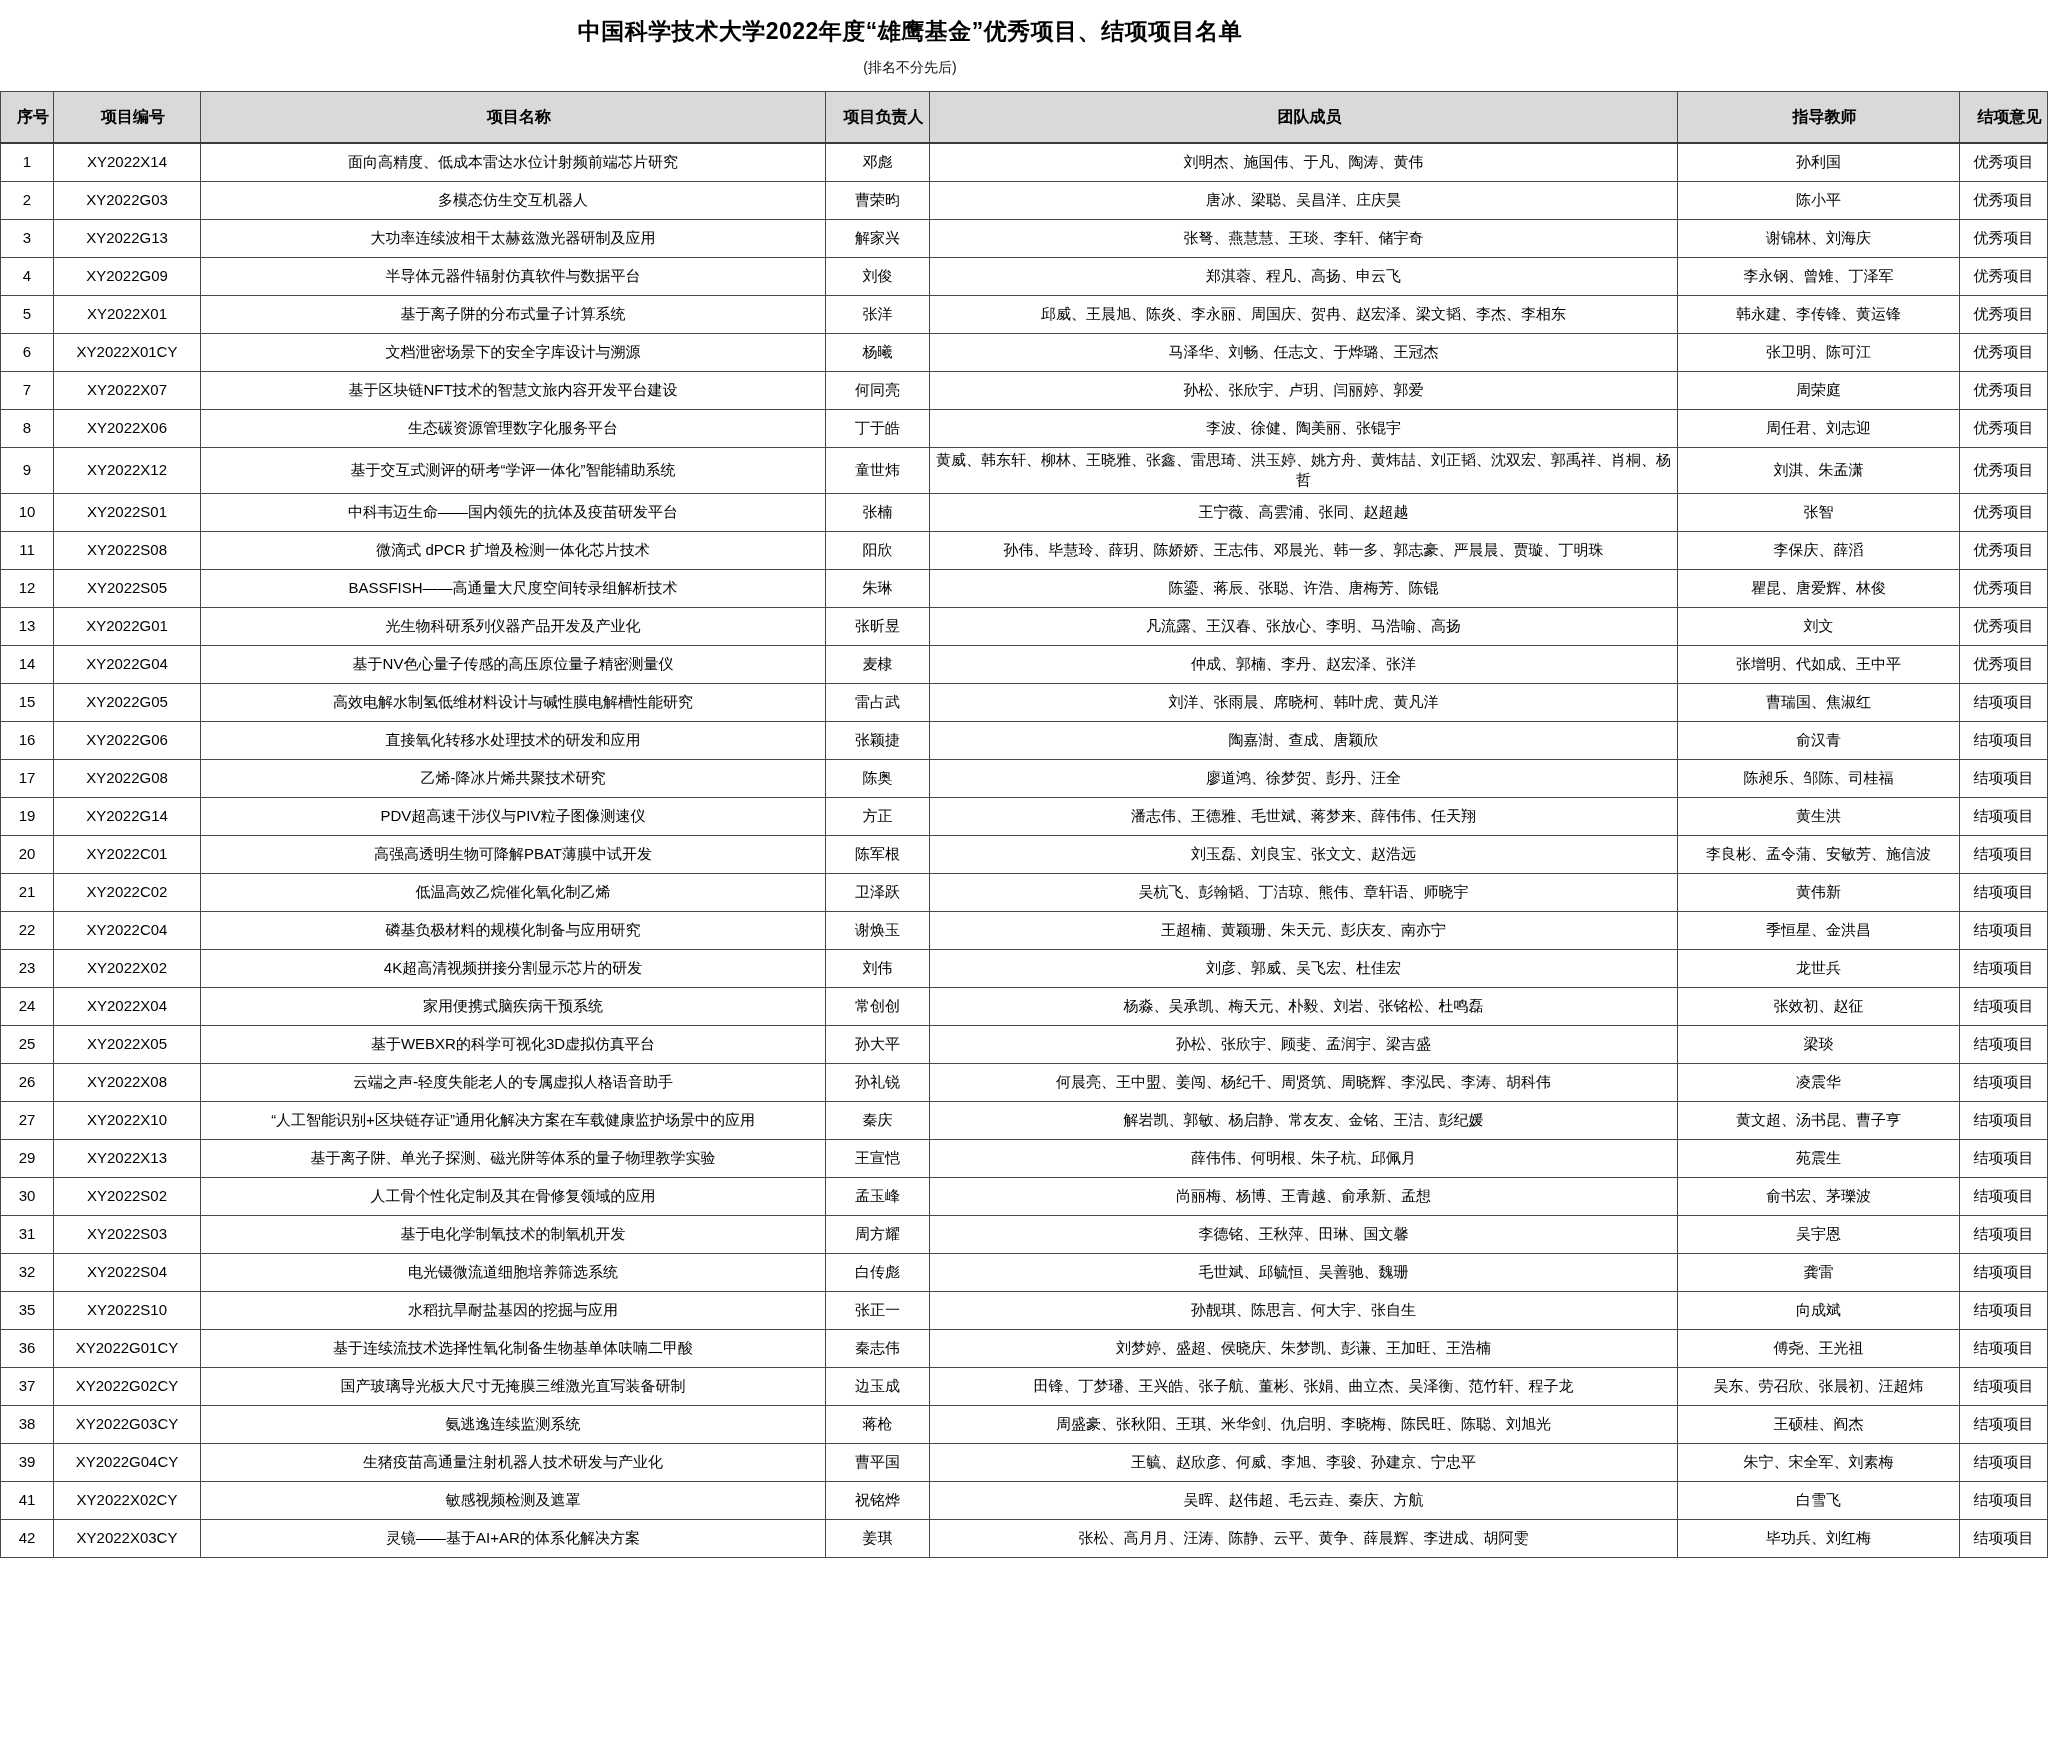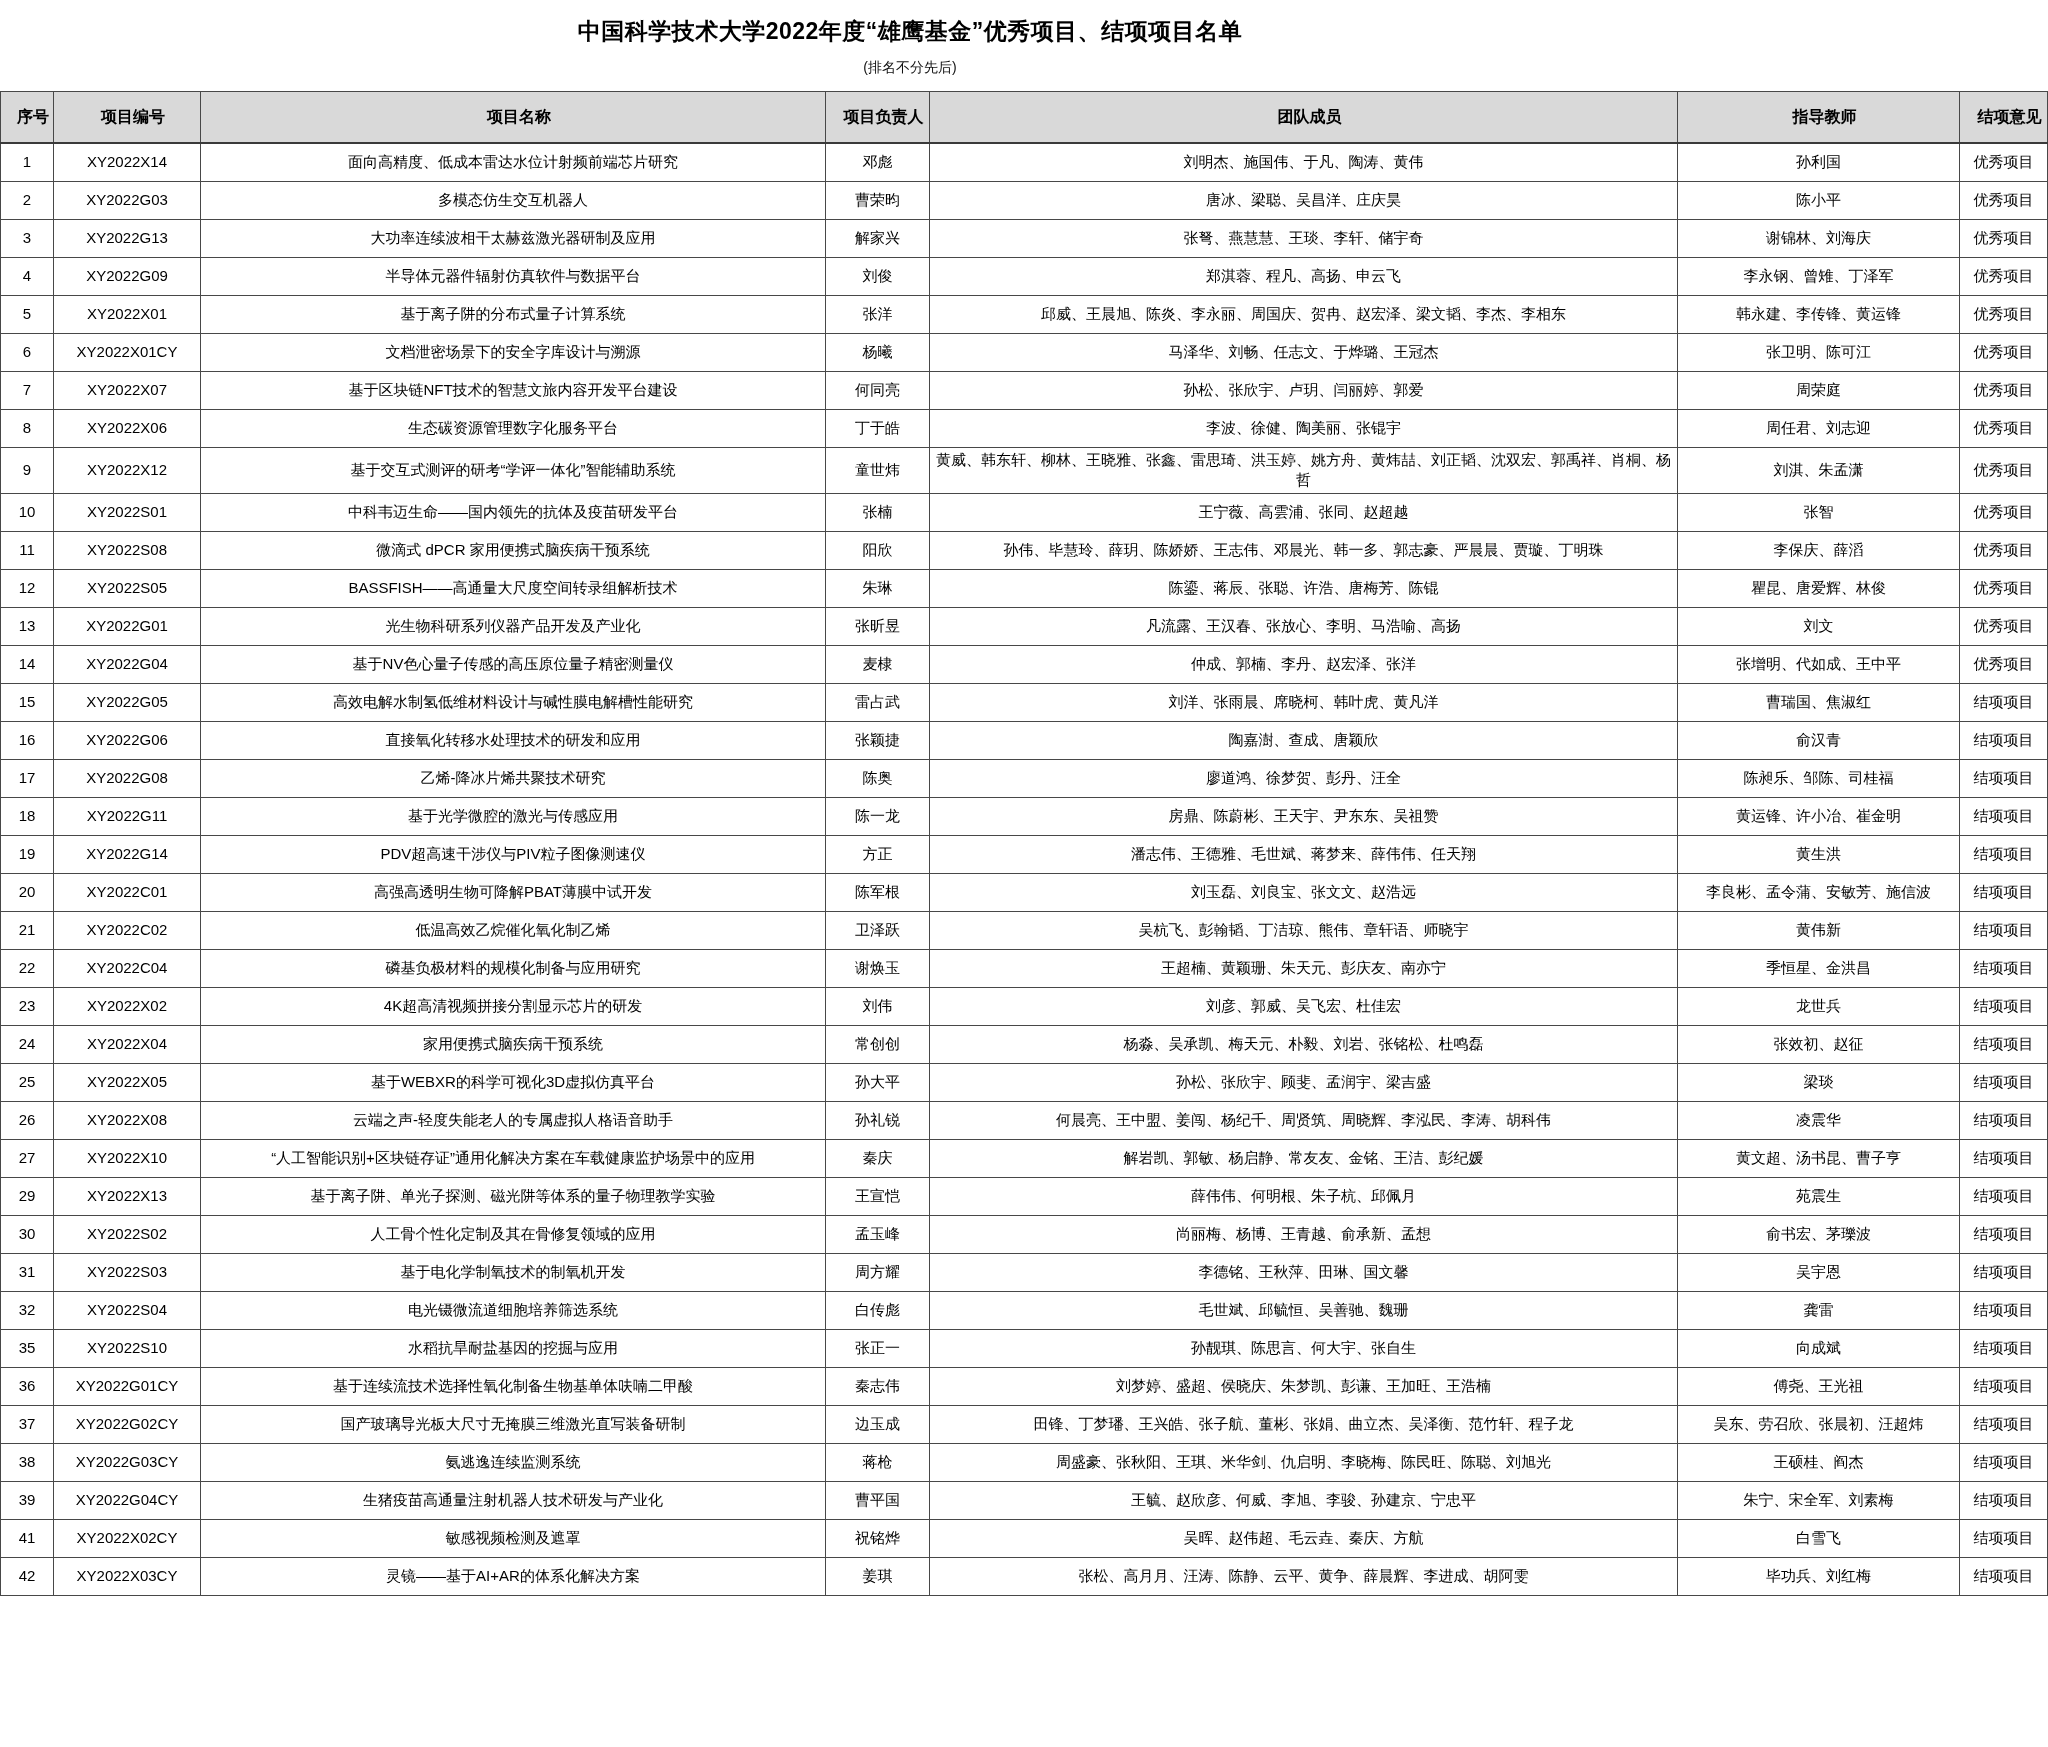--- a/index.html
+++ b/index.html
@@ -173,21 +173,21 @@
           <td>XY2022S01</td>
           <td>中科韦迈生命——国内领先的抗体及疫苗研发平台</td>
           <td>张楠</td>
           <td>王宁薇、高雲浦、张同、赵超越</td>
           <td>张智</td>
           <td>优秀项目</td>
         </tr>
         <tr>
           <td>11</td>
           <td>XY2022S08</td>
-          <td>微滴式 dPCR 家用便携式脑疾病干预系统</td>
+          <td>微滴式 dPCR 扩增及检测一体化芯片技术</td>
           <td>阳欣</td>
           <td>孙伟、毕慧玲、薛玥、陈娇娇、王志伟、邓晨光、韩一多、郭志豪、严晨晨、贾璇、丁明珠</td>
           <td>李保庆、薛滔</td>
           <td>优秀项目</td>
         </tr>
         <tr>
           <td>12</td>
           <td>XY2022S05</td>
           <td>BASSFISH——高通量大尺度空间转录组解析技术</td>
           <td>朱琳</td>
@@ -234,29 +234,20 @@
         <tr>
           <td>17</td>
           <td>XY2022G08</td>
           <td>乙烯-降冰片烯共聚技术研究</td>
           <td>陈奥</td>
           <td>廖道鸿、徐梦贺、彭丹、汪全</td>
           <td>陈昶乐、邹陈、司桂福</td>
           <td>结项项目</td>
         </tr>
         <tr>
-          <td>18</td>
-          <td>XY2022G11</td>
-          <td>基于光学微腔的激光与传感应用</td>
-          <td>陈一龙</td>
-          <td>房鼎、陈蔚彬、王天宇、尹东东、吴祖赞</td>
-          <td>黄运锋、许小冶、崔金明</td>
-          <td>结项项目</td>
-        </tr>
-        <tr>
           <td>19</td>
           <td>XY2022G14</td>
           <td>PDV超高速干涉仪与PIV粒子图像测速仪</td>
           <td>方正</td>
           <td>潘志伟、王德雅、毛世斌、蒋梦来、薛伟伟、任天翔</td>
           <td>黄生洪</td>
           <td>结项项目</td>
         </tr>
         <tr>
           <td>20</td>

